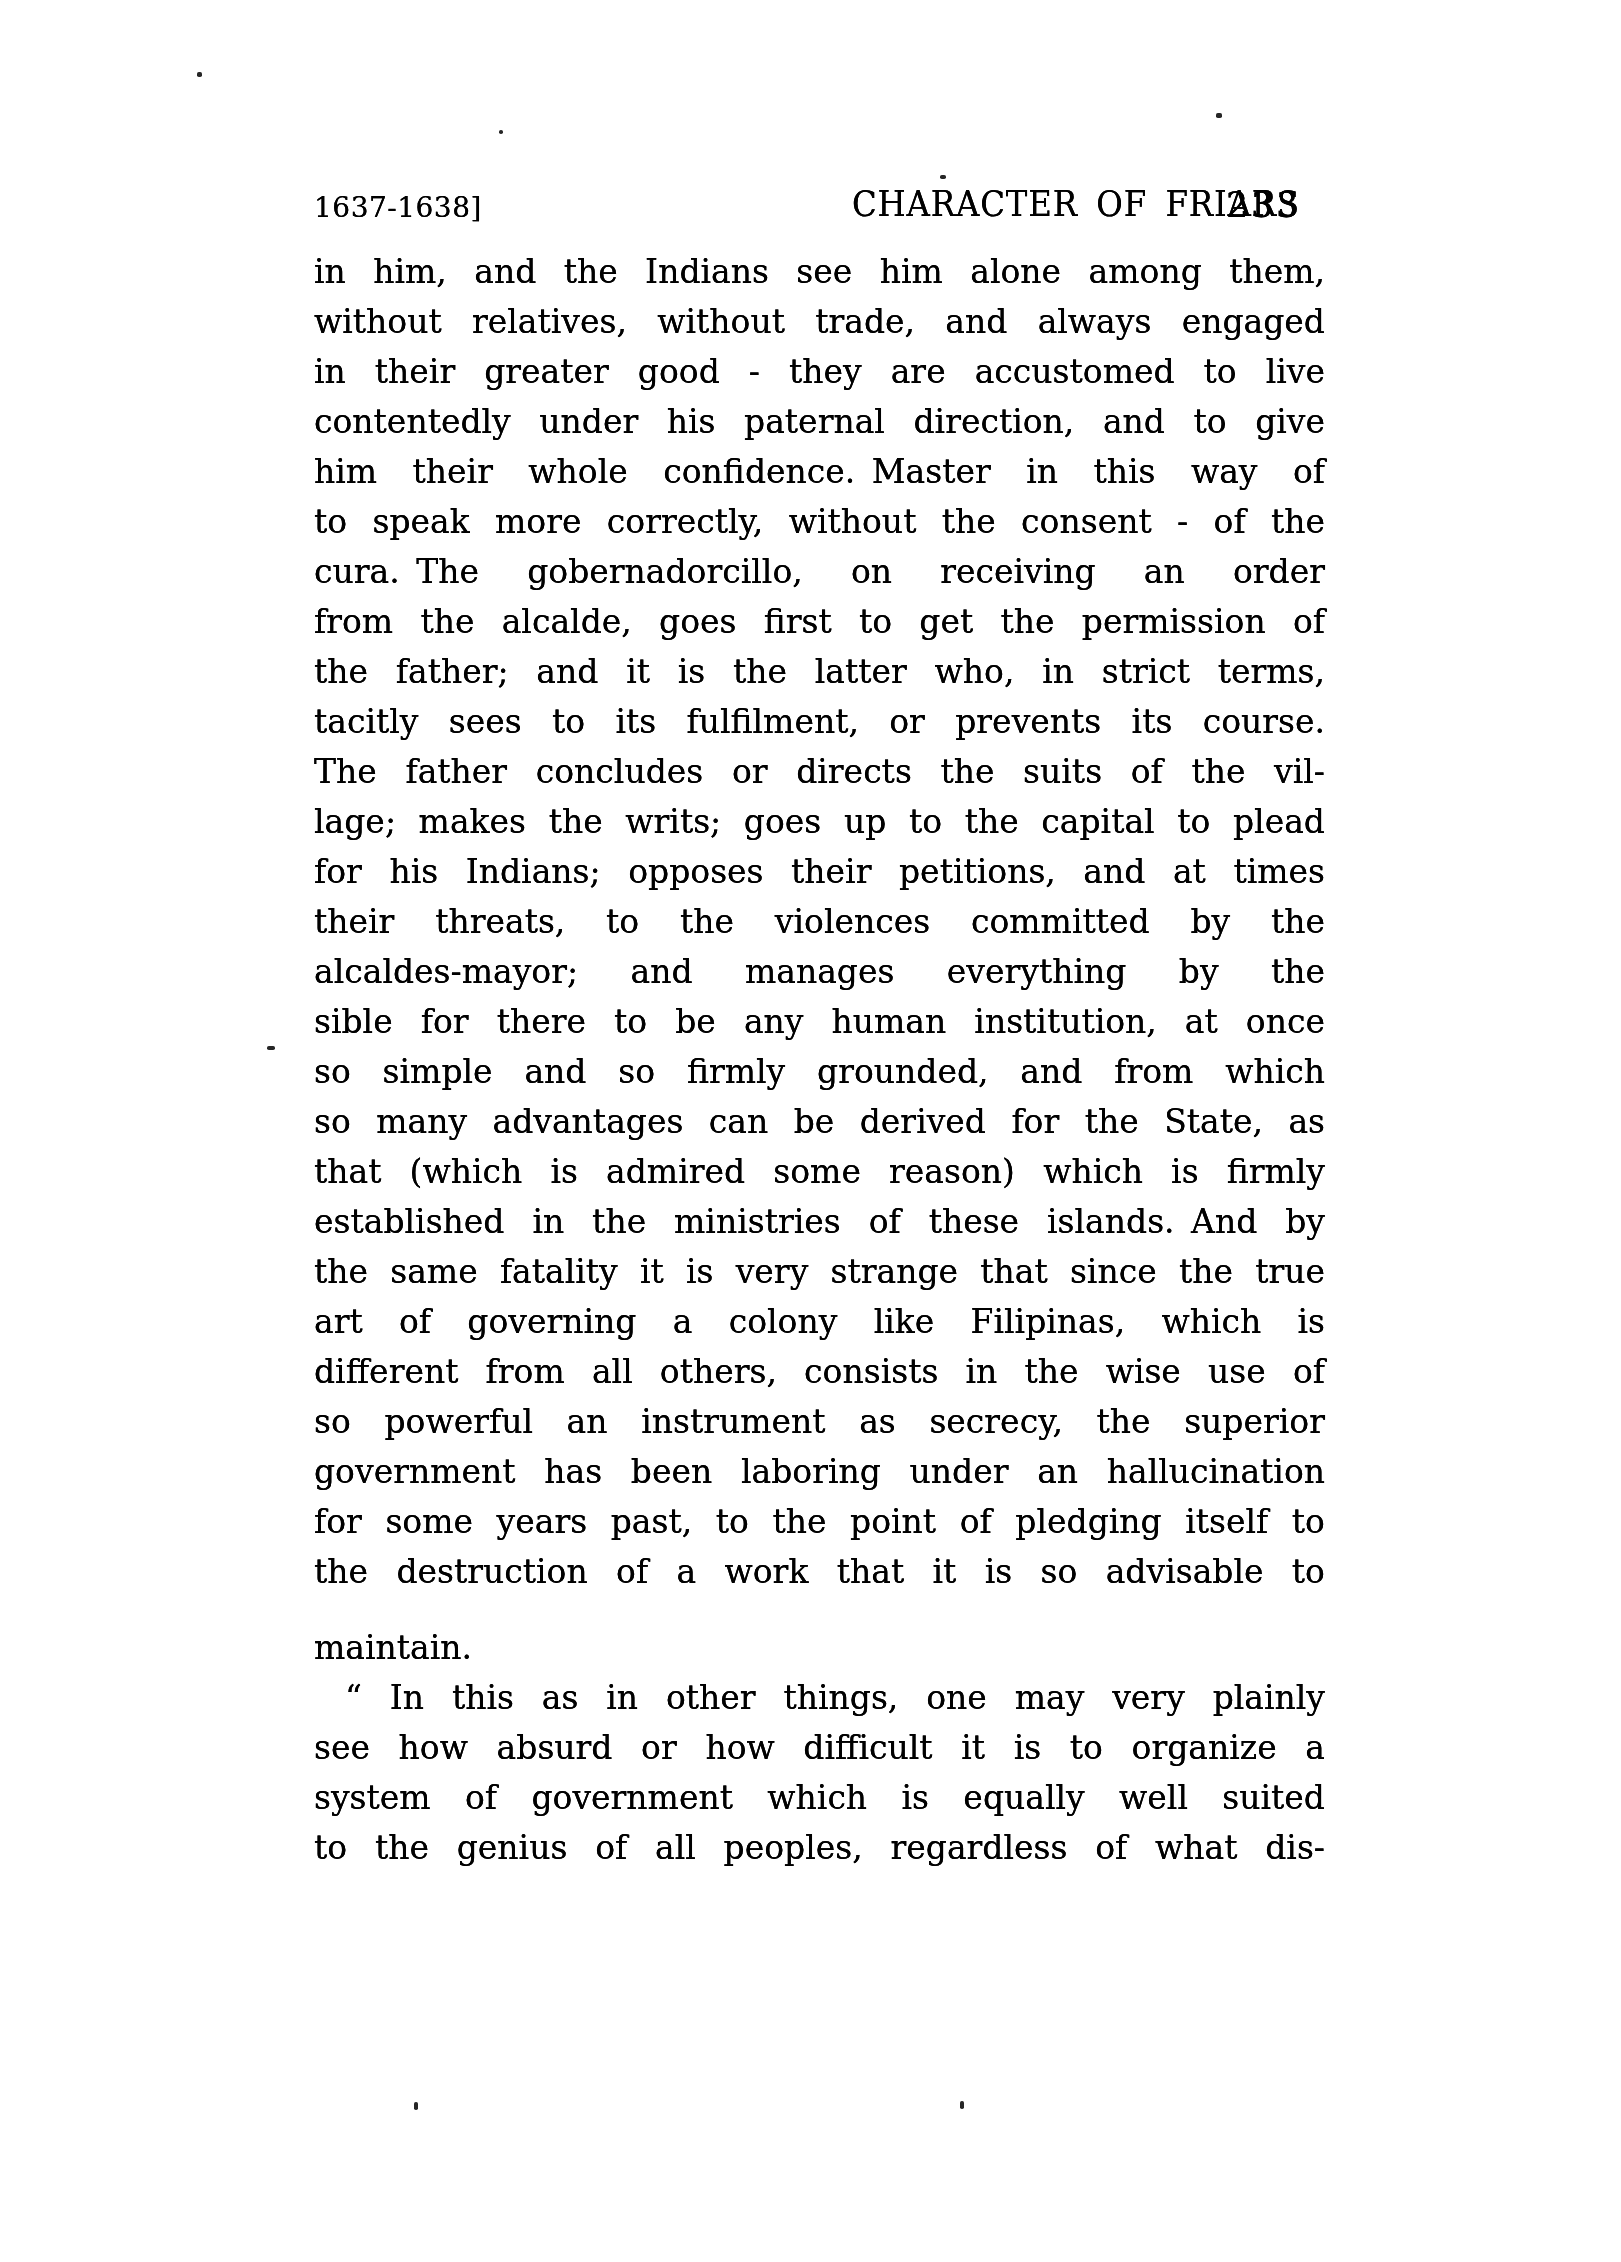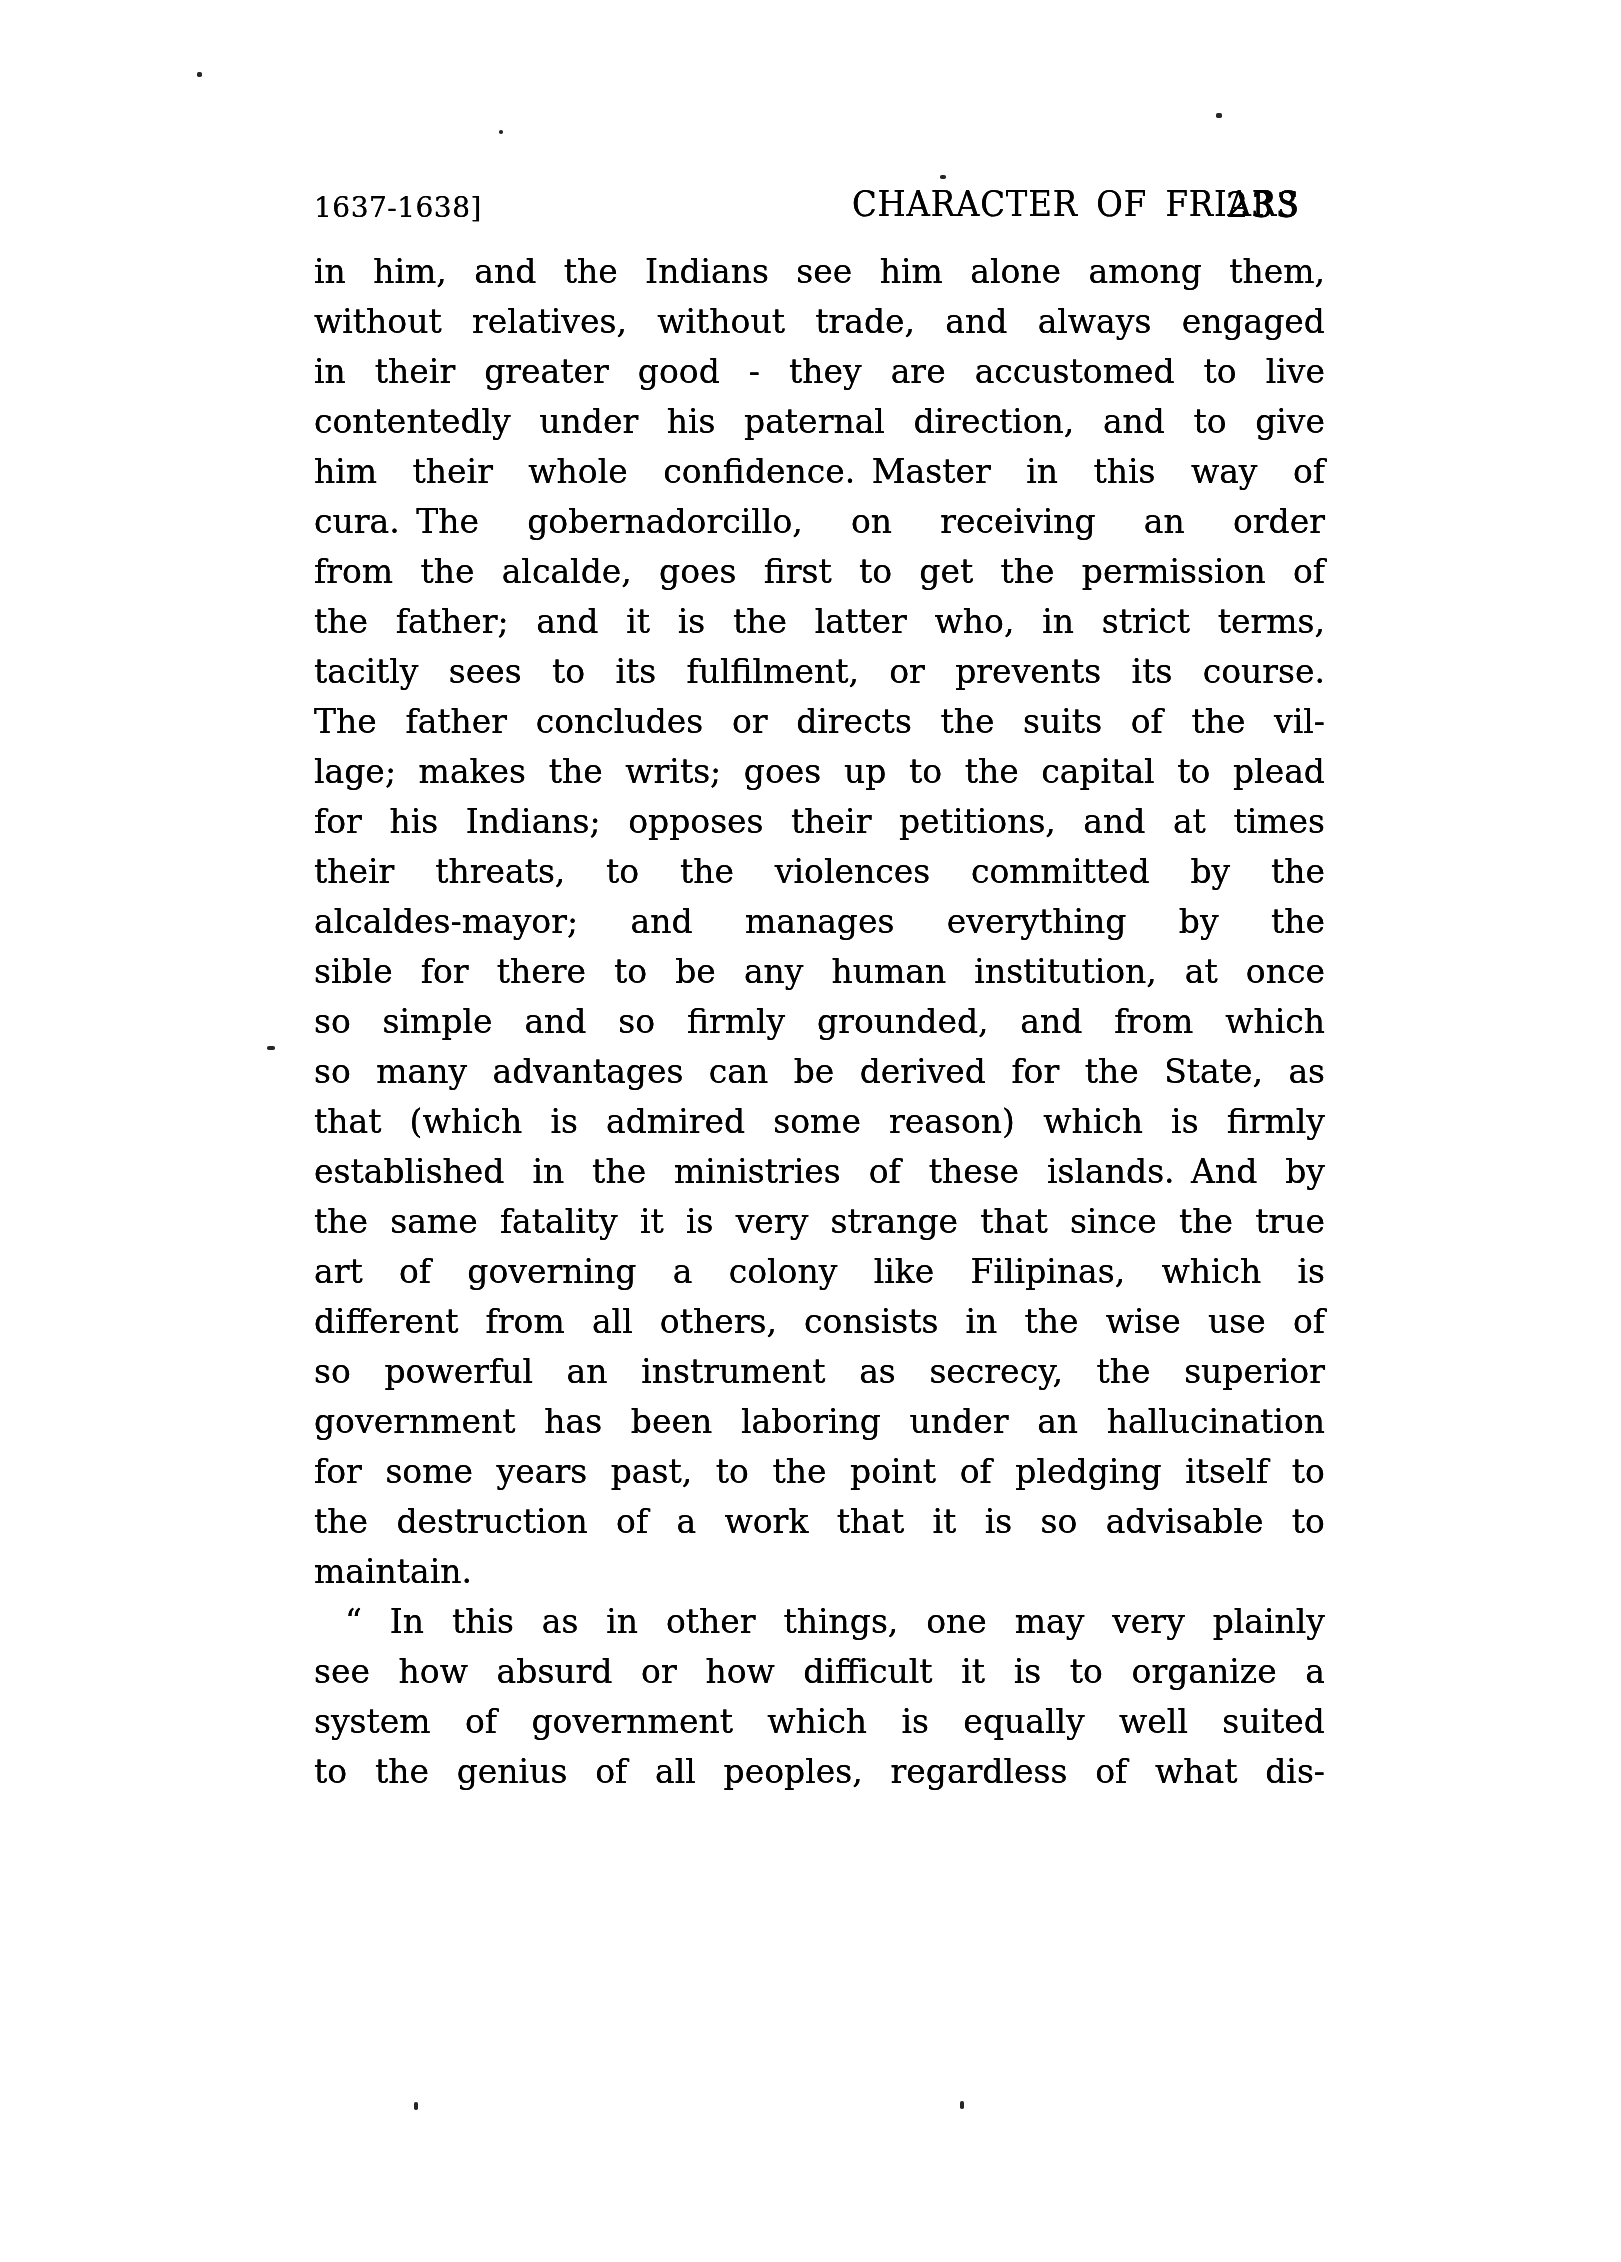--- a/index.html
+++ b/index.html
@@ -72,20 +72,21 @@
   .line {
     text-align: justify;
     text-align-last: justify;
     text-justify: inter-word;
     height: 50px;
     white-space: nowrap;
   }
   .line.nojust {
     text-align: left;
     text-align-last: left;
+    margin-top: 26px;
   }
   .line.indent {
     padding-left: 31px;
   }
   
   .speck {
     position: absolute;
     background: #000;
     border-radius: 1.8px;
     opacity: 0.85;
@@ -104,20 +105,21 @@
     <span class="head-page-number">233</span>
   </div>
 
   <div class="body-text">
 
   <div class="line">in him, and the Indians see him alone among them,</div>
       <div class="line">without relatives, without trade, and always engaged</div>
       <div class="line">in their greater good - they are accustomed to live</div>
       <div class="line">contentedly under his paternal direction, and to give</div>
       <div class="line">him their whole confidence. Master in this way of</div>
+      <div class="line">to speak more correctly, without the consent - of the</div>
       <div class="line">cura. The gobernadorcillo, on receiving an order</div>
       <div class="line">from the alcalde, goes first to get the permission of</div>
       <div class="line">the father; and it is the latter who, in strict terms,</div>
       <div class="line">tacitly sees to its fulfilment, or prevents its course.</div>
       <div class="line">The father concludes or directs the suits of the vil-</div>
       <div class="line">lage; makes the writs; goes up to the capital to plead</div>
       <div class="line">for his Indians; opposes their petitions, and at times</div>
       <div class="line">their threats, to the violences committed by the</div>
       <div class="line">alcaldes-mayor; and manages everything by the</div>
       <div class="line">sible for there to be any human institution, at once</div>

